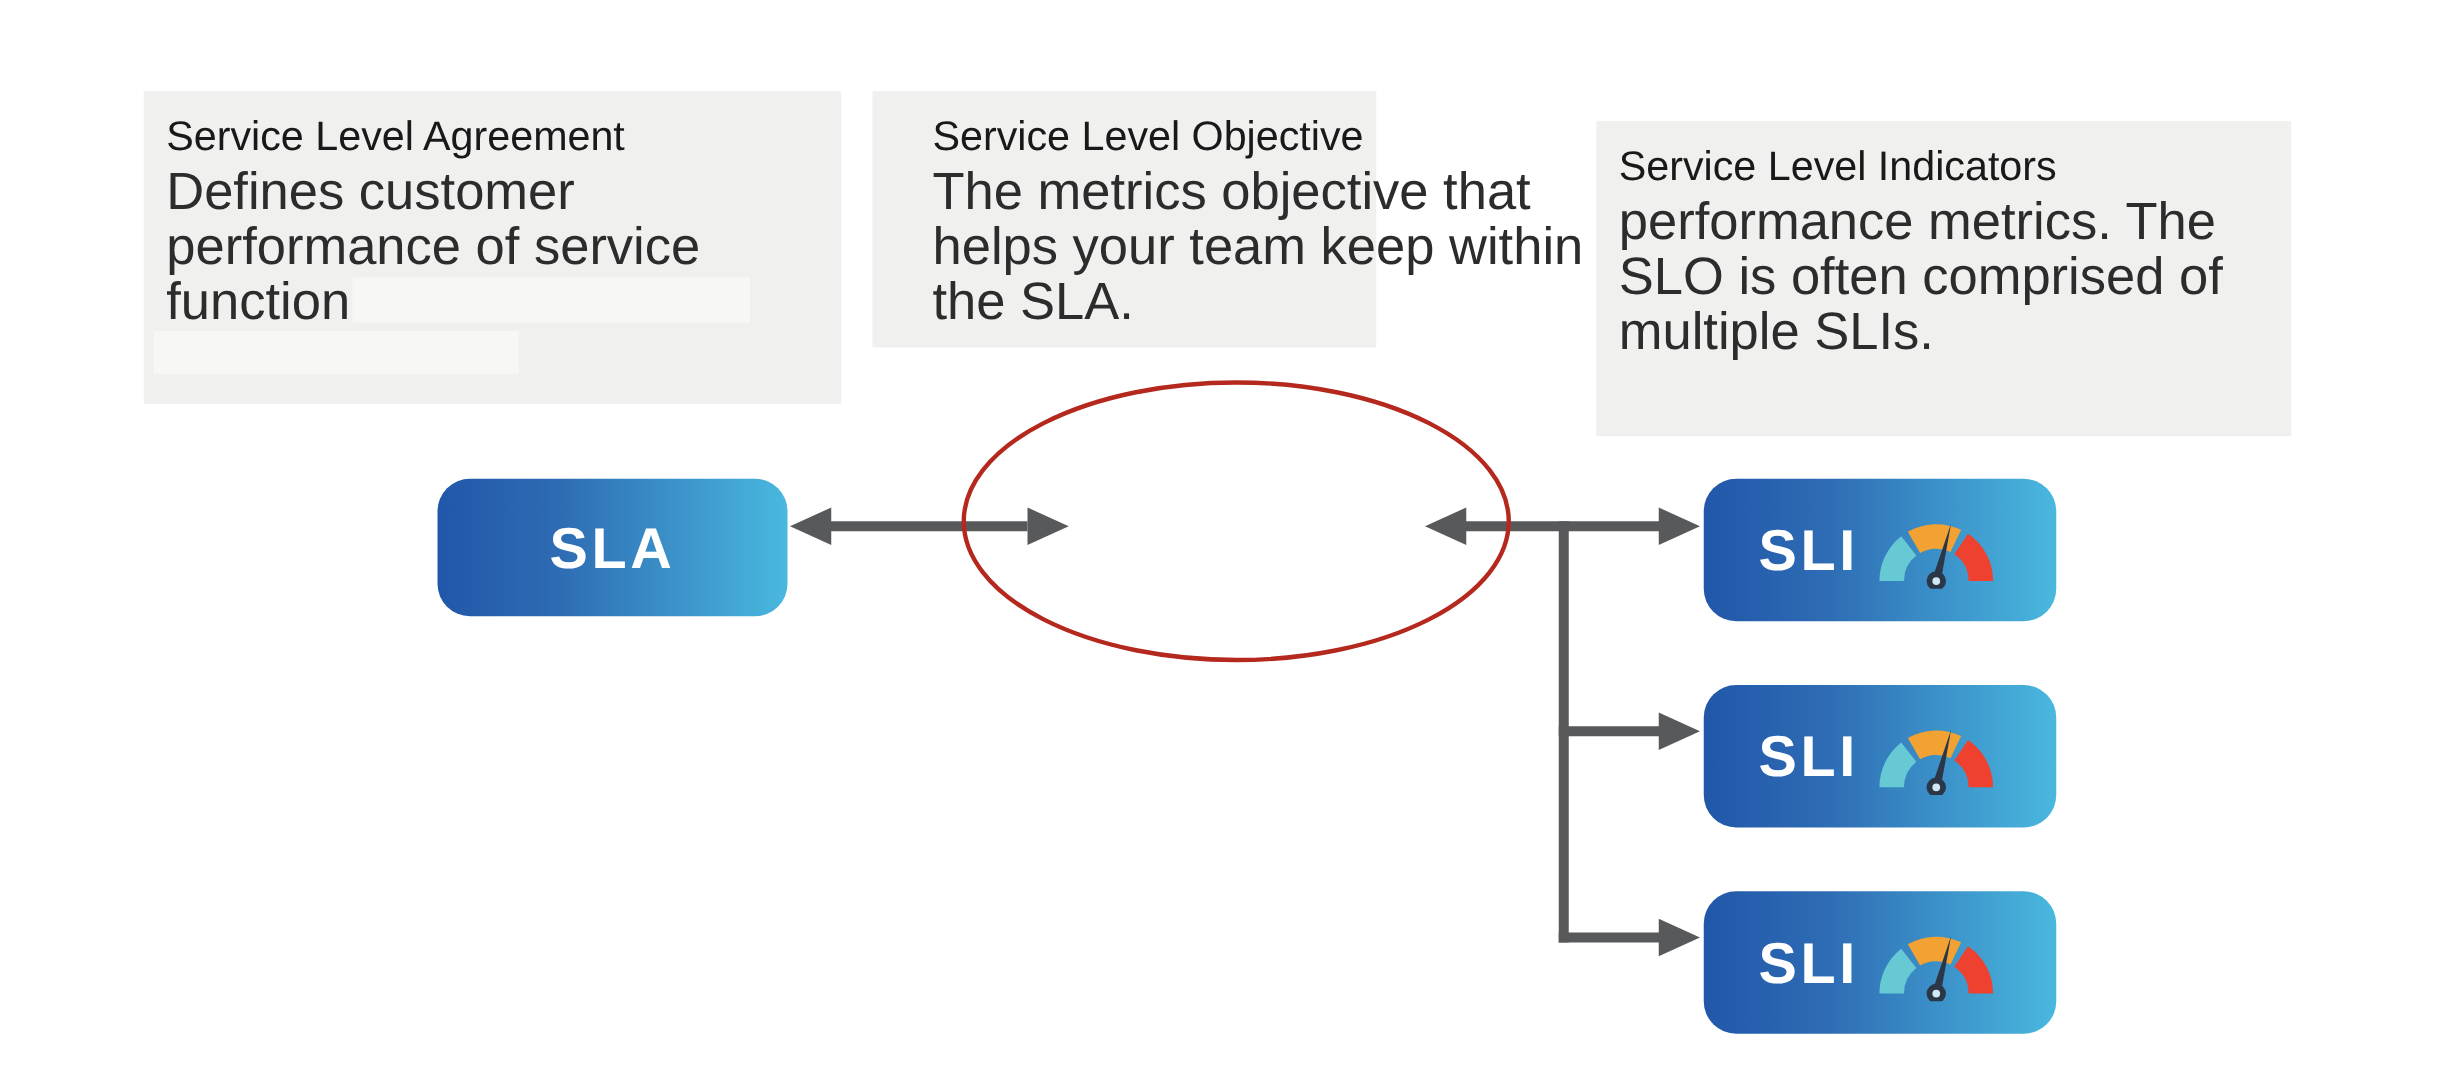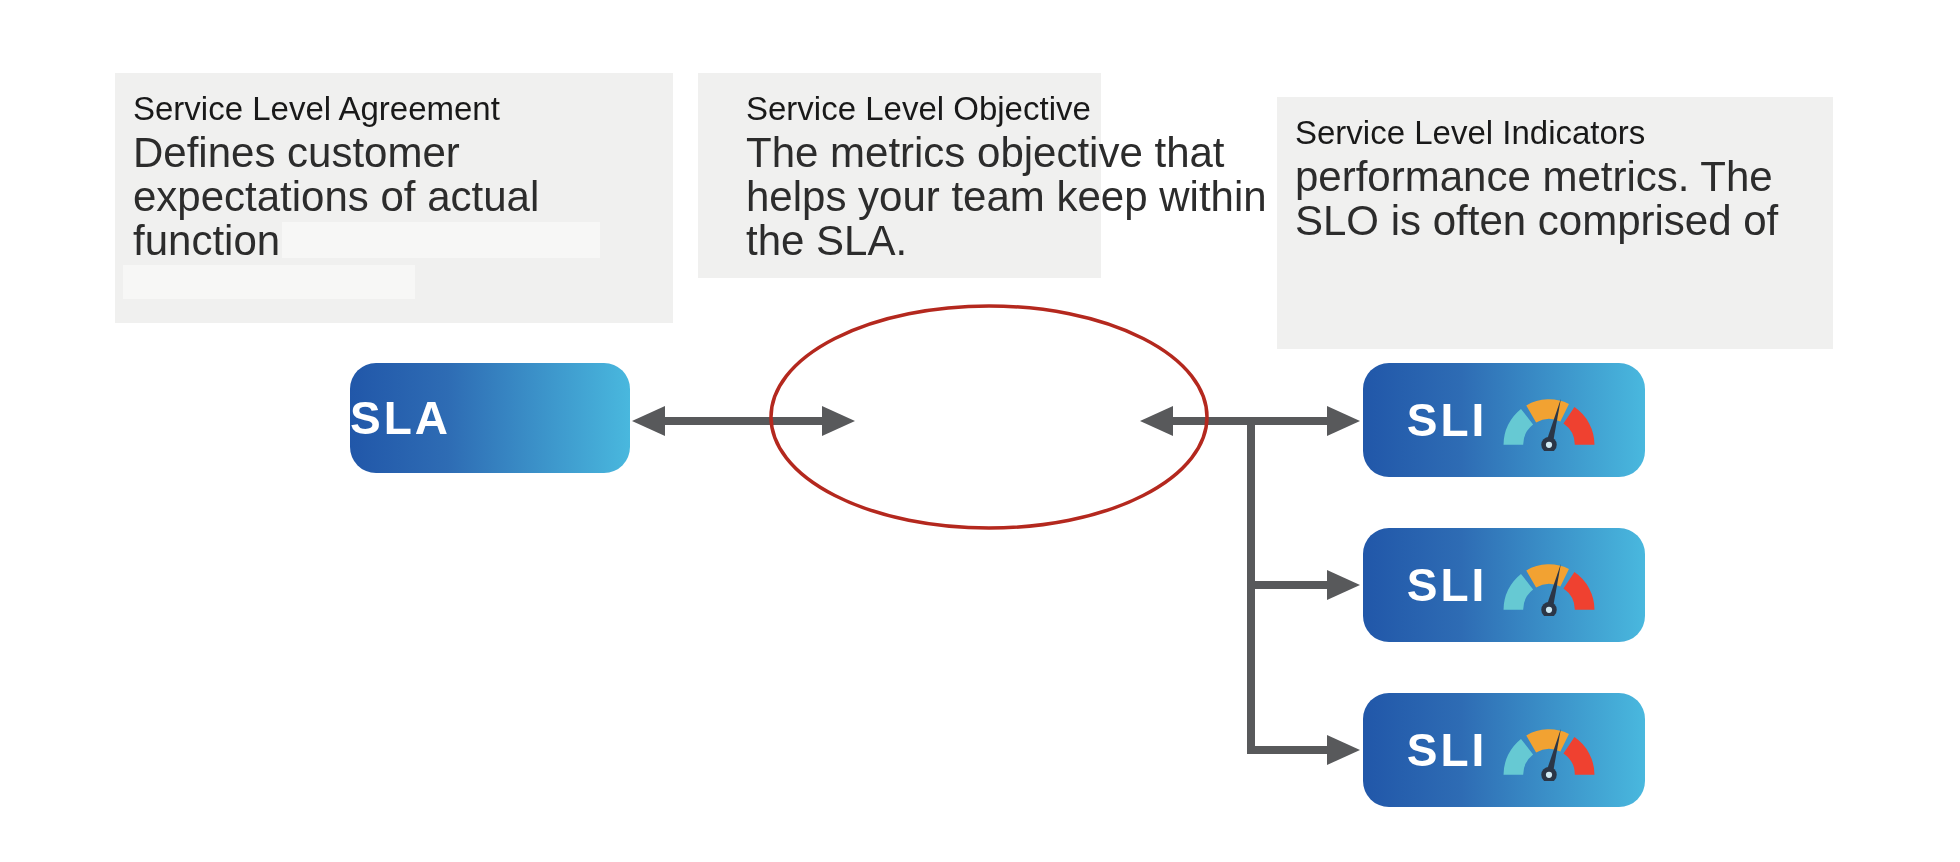--- a/index.html
+++ b/index.html
@@ -43,21 +43,22 @@
   #redacted-1 { left: 167px; top: 149px; width: 318px; height: 36px; }
   #redacted-2 { left: 8px;   top: 192px; width: 292px; height: 34px; }
 
   
   .node {
     position: absolute;
     border-radius: 26px;
     background: linear-gradient(90deg, #2157a9 0%, #2e6cb4 35%, #49b8de 100%);
     display: flex;
     align-items: center;
-    justify-content: flex-start;
+    justify-content: center;
+    margin-top: 20px;
   }
   .node-label {
     color: #ffffff;
     font-size: 46px;
     font-weight: 700;
     letter-spacing: 3px;
     line-height: 1;
   }
   #node-sla { left: 350px;  top: 363px; width: 280px; height: 110px; }
   #node-slo { left: 860px;  top: 361px; width: 276px; height: 116px; }
@@ -88,37 +89,38 @@
   #highlight-ellipse { position: absolute; left: 768px; top: 303px; width: 442px; height: 228px; }
 </style>
 </head>
 <body>
 
 <div id="canvas">
 
   <div class="info-box" id="info-box-1">
     <div class="info-title">Service Level Agreement</div>
     <div class="info-line">Defines customer</div>
-    <div class="info-line">expectations of actual</div>
+    <div class="info-line">performance of service</div>
     <div class="info-line">function.</div>
     <div class="redacted" id="redacted-1"></div>
     <div class="redacted" id="redacted-2"></div>
   </div>
 
   <div class="info-box" id="info-box-2">
     <div class="info-title">Service Level Objective</div>
     <div class="info-line">The metrics objective that</div>
     <div class="info-line">helps your team keep within</div>
     <div class="info-line">the SLA.</div>
   </div>
 
   <div class="info-box" id="info-box-3">
     <div class="info-title">Service Level Indicators</div>
     <div class="info-line">performance metrics. The</div>
     <div class="info-line">SLO is often comprised of</div>
+    <div class="info-line">multiple SLIs.</div>
   </div>
 
   <div class="line" id="arrow1-line"></div>
   <div class="head head-left" id="arrow1-head-left"></div>
   <div class="head head-right" id="arrow1-head-right"></div>
 
   <div class="line" id="arrow2-line"></div>
   <div class="head head-left" id="arrow2-head-left"></div>
   <div class="head head-right" id="branch1-head"></div>
 

